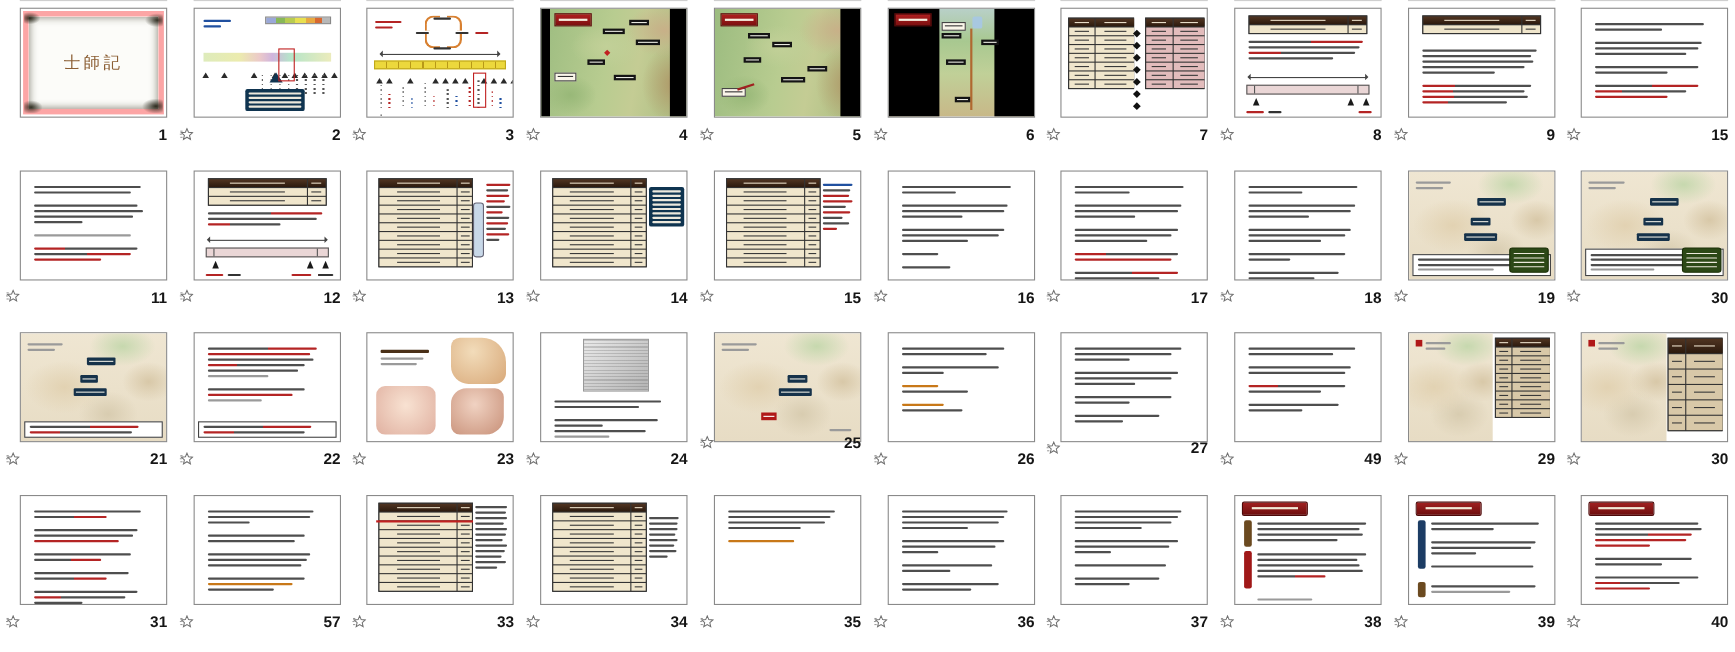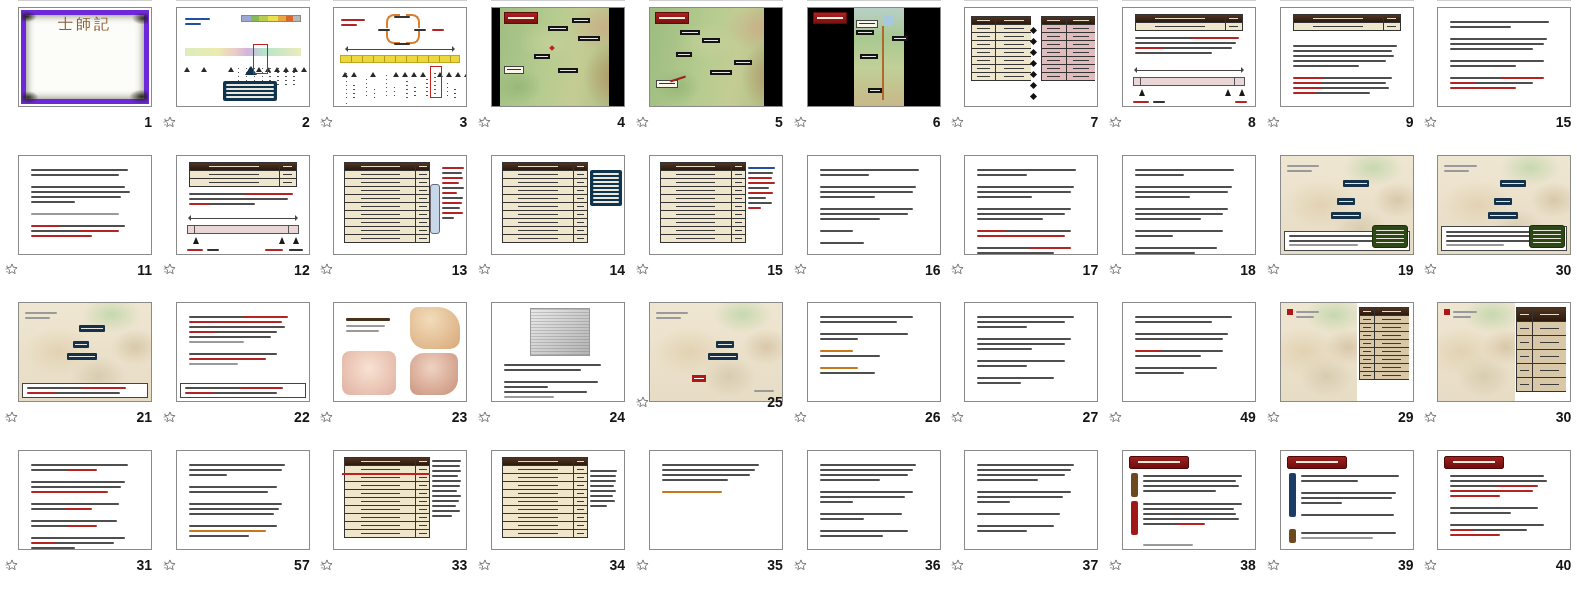--- a/index.html
+++ b/index.html
@@ -19,22 +19,22 @@
   .gap{display:block;height:4px;}.w30{width:30%}.w35{width:35%}.w40{width:40%}.w45{width:45%}
   .w50{width:50%}.w55{width:55%}.w58{width:58%}.w60{width:60%}.w70{width:70%}
   .w72{width:72%}.w75{width:75%}.w78{width:78%}.w80{width:80%}.w82{width:82%}.w85{width:85%}
   .w88{width:88%}.w90{width:90%}.w92{width:92%}.w95{width:95%}
   .c-red{background:#b42424}.c-blue{background:#2050a0}.c-org{background:#c87818}.gray{background:#9a9a9a}
   .mix{background:linear-gradient(90deg,#4e4e4e 55%,#b42424 55%)}
   .mix2{background:linear-gradient(90deg,#b42424 30%,#4e4e4e 30%)}
   .wln{display:block;height:1.5px;margin:2.5px 3px;background:#ece8dc;border-radius:1px;}
 
   
-  .t-title{position:absolute;inset:2px;border:5px solid #6d28d9;background:#fcfcf9;
-           display:flex;justify-content:center;
+  .t-title{position:absolute;inset:2px;border:5px solid #fca5a5;background:#fcfcf9;
+           display:flex;align-items:center;justify-content:center;
            box-shadow:inset 0 0 8px rgba(45,42,20,.65);}
   .t-title::before{content:"";position:absolute;inset:-4px;
      background:
        radial-gradient(14px 8px at 4% 6%,rgba(30,28,15,.9),transparent 70%),
        radial-gradient(16px 9px at 96% 8%,rgba(30,28,15,.85),transparent 70%),
        radial-gradient(15px 9px at 5% 94%,rgba(30,28,15,.85),transparent 70%),
        radial-gradient(18px 10px at 95% 93%,rgba(30,28,15,.9),transparent 70%);}
   .t-title-text{position:relative;font-size:15px;color:#8b5e34;letter-spacing:3px;
                 font-family:"Liberation Serif",serif;}
 
@@ -909,21 +909,21 @@
           <i class="ln w80"></i>
           <i class="ln w50"></i>
           <i class="gap"></i>
           <i class="ln w80"></i>
           <i class="ln w45"></i>
           <i class="gap"></i>
           <i class="ln w70"></i>
           <i class="ln w40"></i>
         </em>
       </div>
-    <div class="foot" style="left:-13px;top:106px;width:147px">
+    <div class="foot" style="left:-13px;top:96px;width:147px">
       <svg class="star" width="13" height="13" viewBox="0 0 14 14">
     <path d="M7.5 1 L9 4.6 L13 5 L10 7.6 L10.9 11.5 L7.5 9.4 L4.1 11.5 L5 7.6 L2 5 L6 4.6 Z" fill="none" stroke="#707070" stroke-width="1"></path>
     <path d="M1 3.5 h2.2 M0.5 6.5 h2 M1 9.5 h2.2" stroke="#8a8a8a" stroke-width="0.9" fill="none"></path>
   </svg>
       <span class="num">27</span>
     </div>
   </div>
     <div class="cell" style="left:1121.9px;top:302.4px">
     <div class="thumb" style="left:0;top:0">
         <em class="txt" style="">

